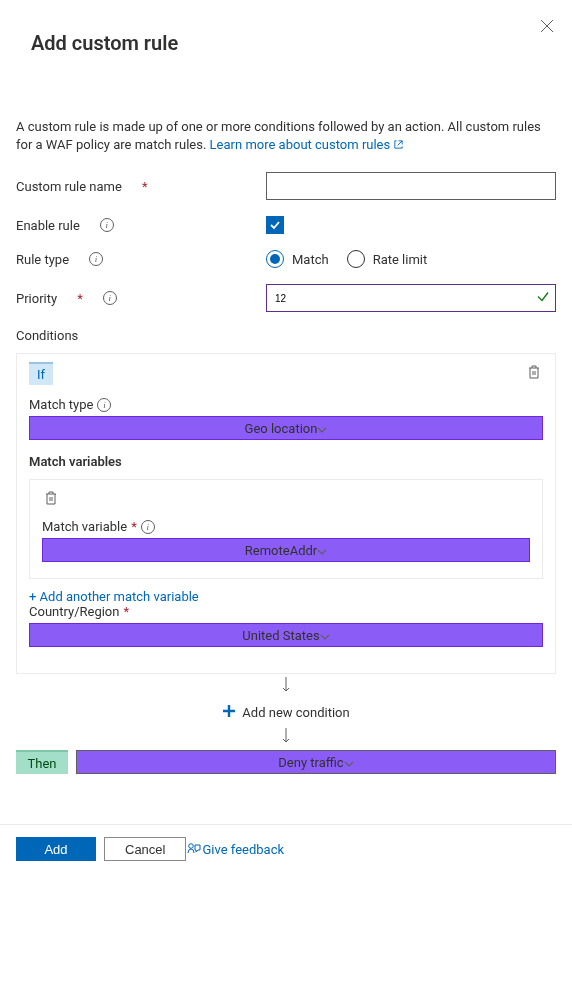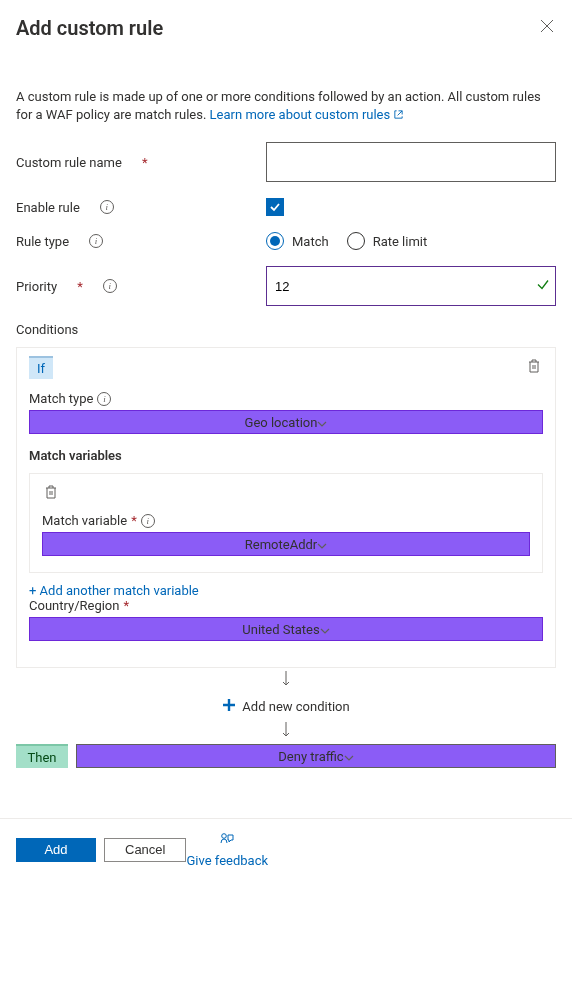--- a/index.html
+++ b/index.html
@@ -6,35 +6,35 @@
   body {
     margin: 0;
     font-family: "Segoe UI", -apple-system, BlinkMacSystemFont, Roboto, sans-serif;
     font-size: 13px;
     color: #323130;
     background: #fff;
     width: 572px;
   }
   .panel { padding: 16px 16px 0 16px; }
   .header { display: flex; align-items: flex-start; justify-content: space-between; margin-bottom: 30px; }
-  .title { font-size: 20px; font-weight: 600; margin: 0; }
+  .title { font-size: 20px; font-weight: 600; margin: 15px; }
   .close { cursor: pointer; font-size: 16px; color: #605e5c; padding: 2px; }
   .intro { font-size: 13px; line-height: 18px; margin-bottom: 18px; margin-top: 48px; }
   .link { color: #0067b8; text-decoration: none; cursor: pointer; }
   .ext-icon { display: inline-block; width: 11px; height: 11px; vertical-align: -1px; }
   .form-row { display: flex; align-items: center; margin-bottom: 16px; }
   .form-label { width: 250px; font-size: 13px; display: flex; align-items: center; gap: 20px; }
   .req { color: #a4262c; }
   .info-icon { display: inline-flex; align-items: center; justify-content: center; width: 14px; height: 14px; border: 1px solid #605e5c; border-radius: 50%; font-size: 9px; color: #605e5c; cursor: pointer; font-style: italic; font-family: Georgia, serif; }
   .text-input {
     flex: 1;
-    height: 40px;
+    height: 28px;
     border: 1px solid #605e5c;
     padding: 0 8px;
-    font-size: 13px;
+    font-size: 10px;
   }
   .text-input.valid { border-color: #5c2e91; }
   .valid-wrap { position: relative; flex: 1; display: flex; }
   .valid-wrap .text-input { width: 100%; padding-right: 26px; }
   .check-mark { position: absolute; right: 6px; top: 50%; transform: translateY(-50%); color: #107c10; pointer-events: none; }
   .checkbox {
     width: 18px; height: 18px; background: #0067b8; display: inline-flex;
     align-items: center; justify-content: center; color: #fff; cursor: pointer;
   }
   .radio-group { display: flex; gap: 18px; align-items: center; }
@@ -81,21 +81,21 @@
     display: flex; align-items: center; 
   }
   .footer-left { display: flex; gap: 8px; }
   .btn {
     height: 24px; padding: 0 20px; font-size: 13px; cursor: pointer;
     display: inline-flex; align-items: center; justify-content: center;
     min-width: 80px;
   }
   .btn.primary { background: #0067b8; color: #fff; border: 1px solid #0067b8; }
   .btn.secondary { background: #fff; color: #323130; border: 1px solid #8a8886; }
-  .feedback { display: flex; align-items: center; gap: 6px; color: #0067b8; cursor: pointer; font-size: 13px; flex-direction: column; }
+  .feedback { display: flex; align-items: center; color: #0067b8; cursor: pointer; font-size: 13px; }
 </style>
 </head>
 <body>
 
 <div class="panel">
   <div class="header">
     <h1 class="title">Add custom rule</h1>
     <span class="close">
       <svg width="14" height="14" viewBox="0 0 14 14">
           <path d="M1 1 L13 13 M13 1 L1 13" stroke="#605e5c" stroke-width="1" fill="none"></path>

